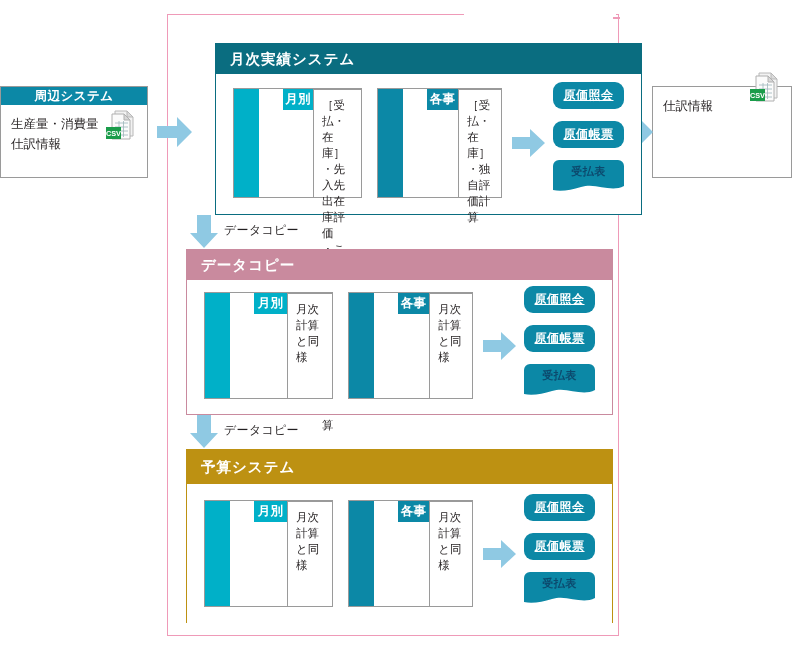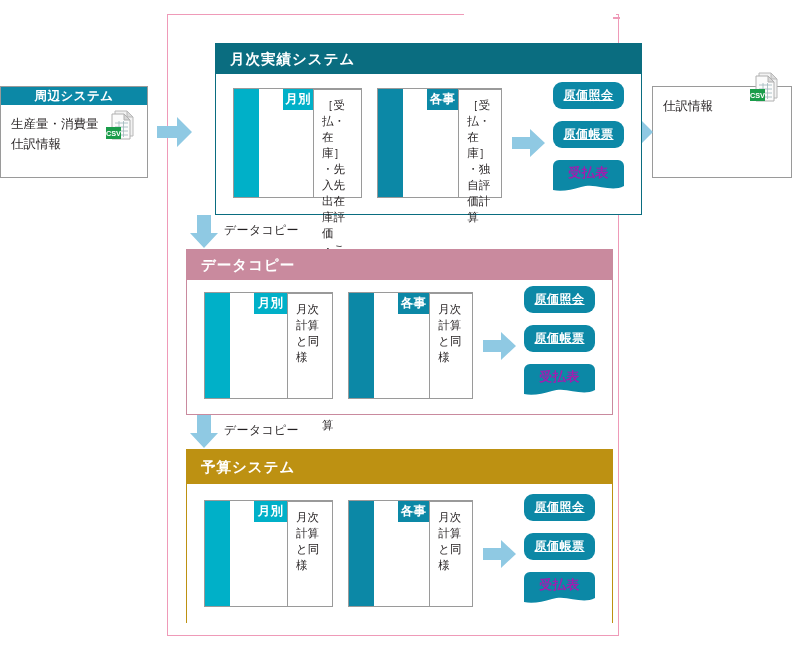--- a/index.html
+++ b/index.html
@@ -134,22 +134,22 @@
     color:#ffffff;
     font-size:12px;
     font-weight:bold;
     display:flex;align-items:center;justify-content:center;
     border-radius:9px;
     letter-spacing:.5px;
     text-decoration:underline;
   }
   .out-doc{
     position:relative;
-    color:#a21caf;
-    font-size:13px;
+    color:#0c4a6e;
+    font-size:11px;
     font-weight:bold;
     letter-spacing:.5px;
   }
   .out-doc-label{
     position:absolute;left:0;right:0;top:4px;
     text-align:center;
   }
 
   
   .copy-label{

